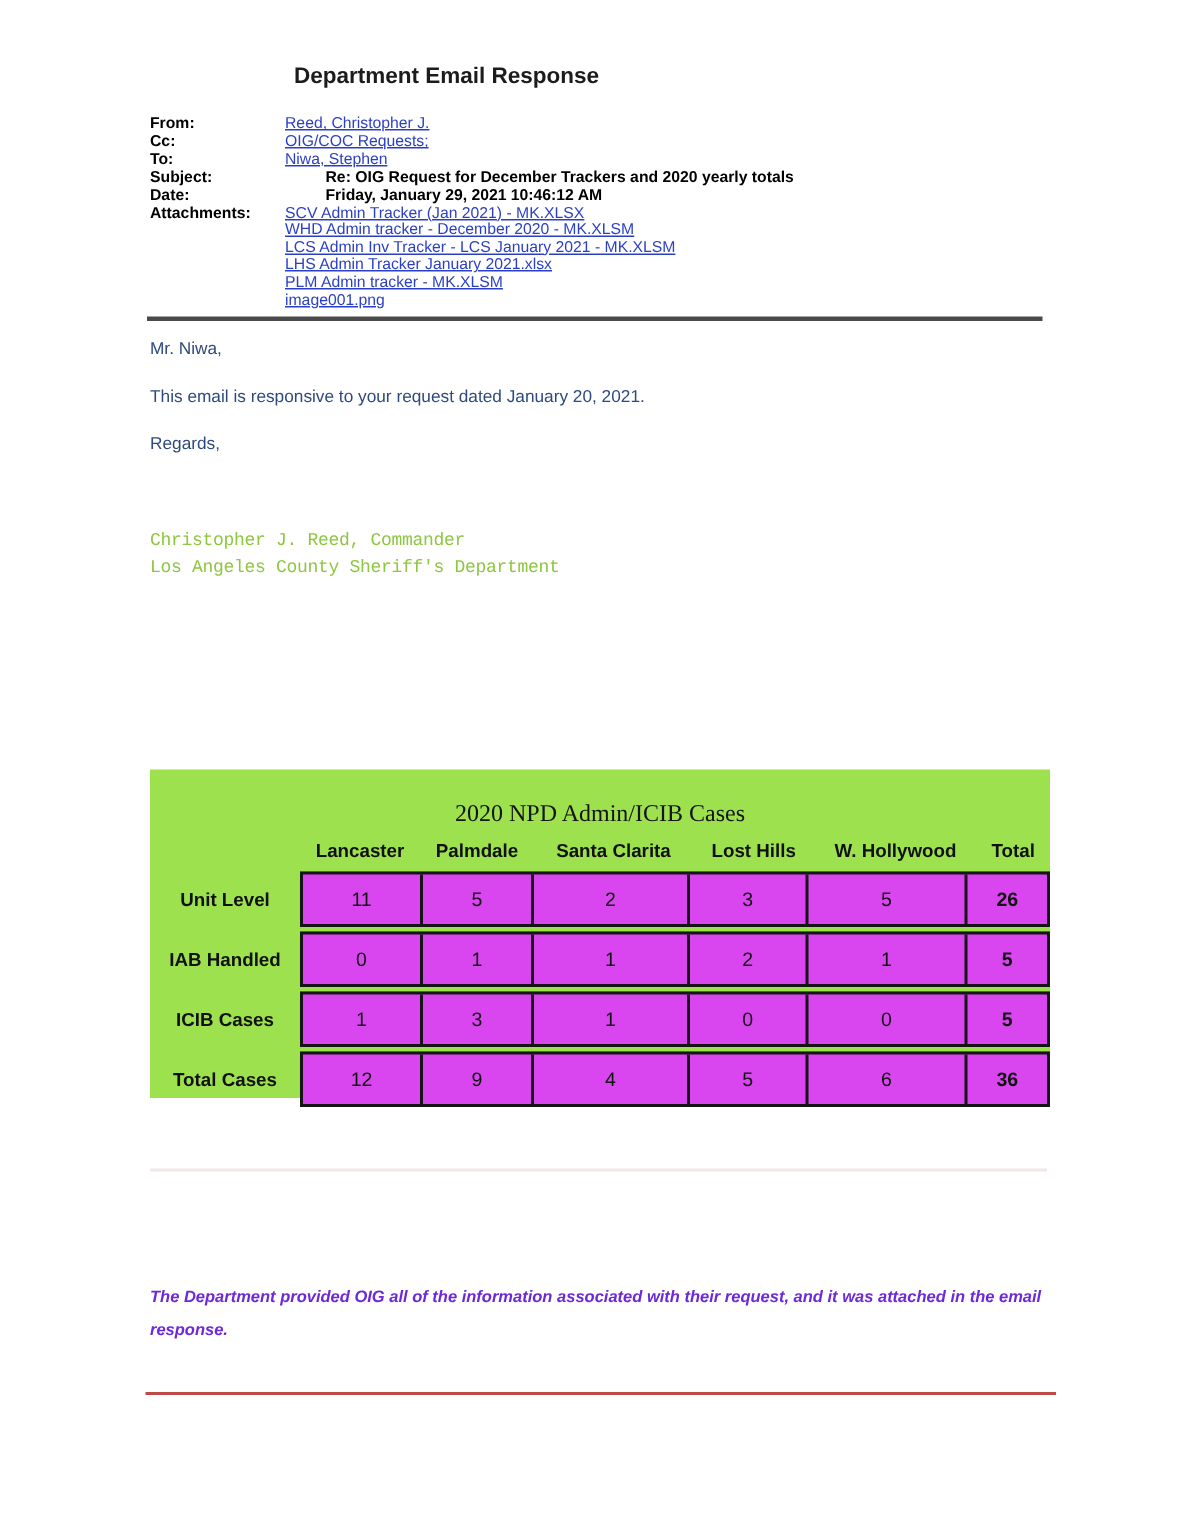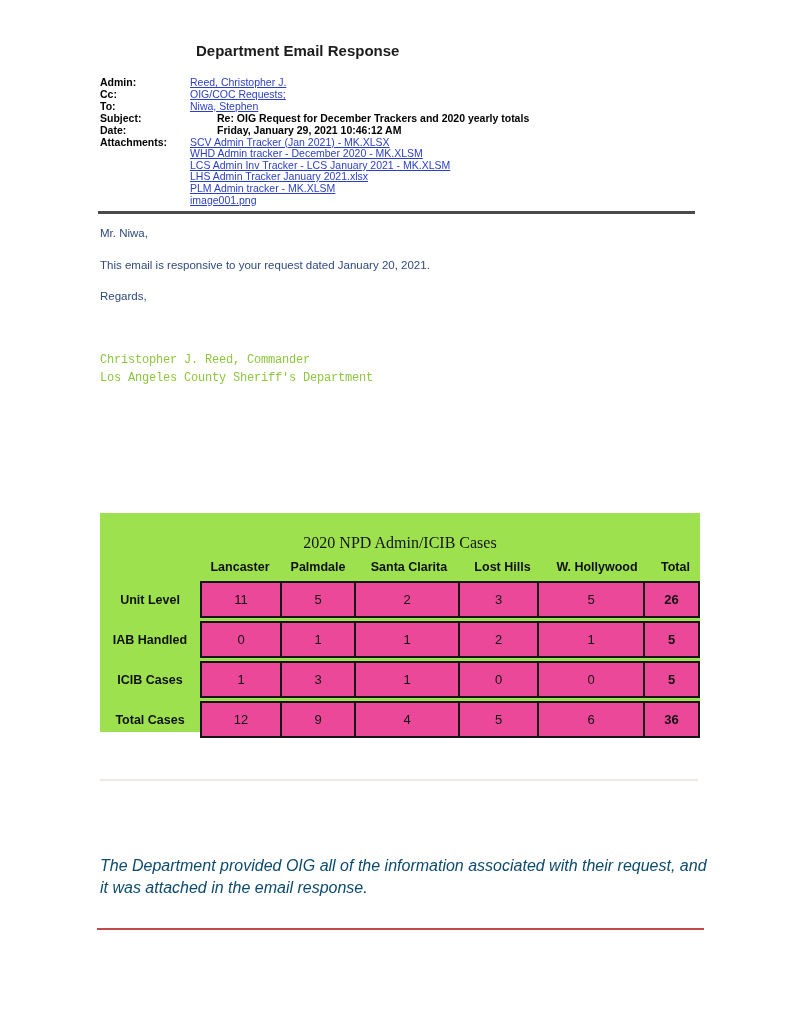--- a/index.html
+++ b/index.html
@@ -40,45 +40,45 @@
   .table-panel { position:absolute; left:100px; top:513px; width:600px; height:219px; background:#9de24e; }
   .tbl-title { text-align:center; padding-top:21px; font-size:16px; color:#141414;font-family:Liberation Serif, serif; }
   .tbl-head { display:flex; align-items:center; height:24px; margin-top:3px; font-size:12.5px; font-weight:bold; color:#111; }
   .tbl-head .spacer { flex:0 0 100px; }
   .hcell { text-align:center; }
   .hc1{flex:0 0 80px;} .hc2{flex:0 0 76px;} .hc3{flex:0 0 106px;}
   .hc4{flex:0 0 81px;} .hc5{flex:0 0 108px;text-align:center;} .hc6{flex:0 0 49px;}
   .tbl-body { margin-top:2px; }
   .trow { display:flex; height:37px; margin-bottom:3px; }
   .rlabel { flex:0 0 100px; display:flex; align-items:center; justify-content:center; font-size:12.5px; font-weight:bold; color:#111; }
-  .rcells { flex:1; display:flex; background:#ec4899; border:2px solid #151515; box-sizing:border-box; }
+  .rcells { flex:1; display:flex; background:#d946ef; border:2px solid #151515; box-sizing:border-box; }
   .dcell { display:flex; align-items:center; justify-content:center; font-size:13px; color:#111; box-sizing:border-box; }
   .dcell + .dcell { border-left:2px solid #151515; }
   .dc1{flex:0 0 78px;} .dc2{flex:0 0 74px;} .dc3{flex:0 0 104px;}
   .dc4{flex:0 0 79px;} .dc5{flex:0 0 106px;} .dc6{flex:1;}
   .dcell.total { font-weight:bold; }
 
   
   .faint-line { position:absolute; left:100px; top:779px; width:598px; height:2px; background:#f1e7e7; }
   .note {
     position:absolute; left:100px; top:855px; width:608px;
-    font-size:16px; font-weight:normal; font-style:italic; color:#0c4a6e; line-height:21.5px;
+    font-size:11px; font-weight:bold; font-style:italic; color:#6d28d9; line-height:21.5px;
   }
   .red-line { position:absolute; left:97px; top:928px; width:607px; height:2px; background:#bf4b48; }
 </style>
 </head>
 <body>
 
 <div class="page">
 
   <div class="doc-title">Department Email Response</div>
 
   <div class="email-header">
     <div class="hdr-row">
-      <span class="hdr-label">Admin:</span>
+      <span class="hdr-label">From:</span>
       <a class="hdr-value link-blue">Reed, Christopher J.</a>
     </div>
     <div class="hdr-row">
       <span class="hdr-label">Cc:</span>
       <a class="hdr-value link-blue">OIG/COC Requests;</a>
     </div>
     <div class="hdr-row">
       <span class="hdr-label">To:</span>
       <a class="hdr-value link-blue">Niwa, Stephen</a>
     </div>

